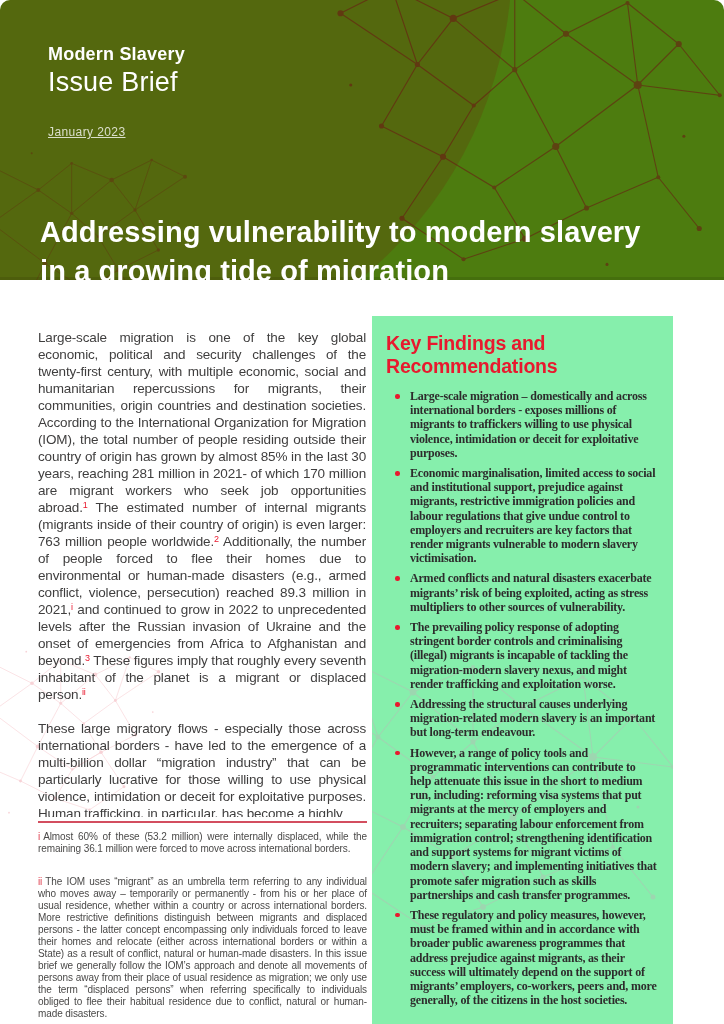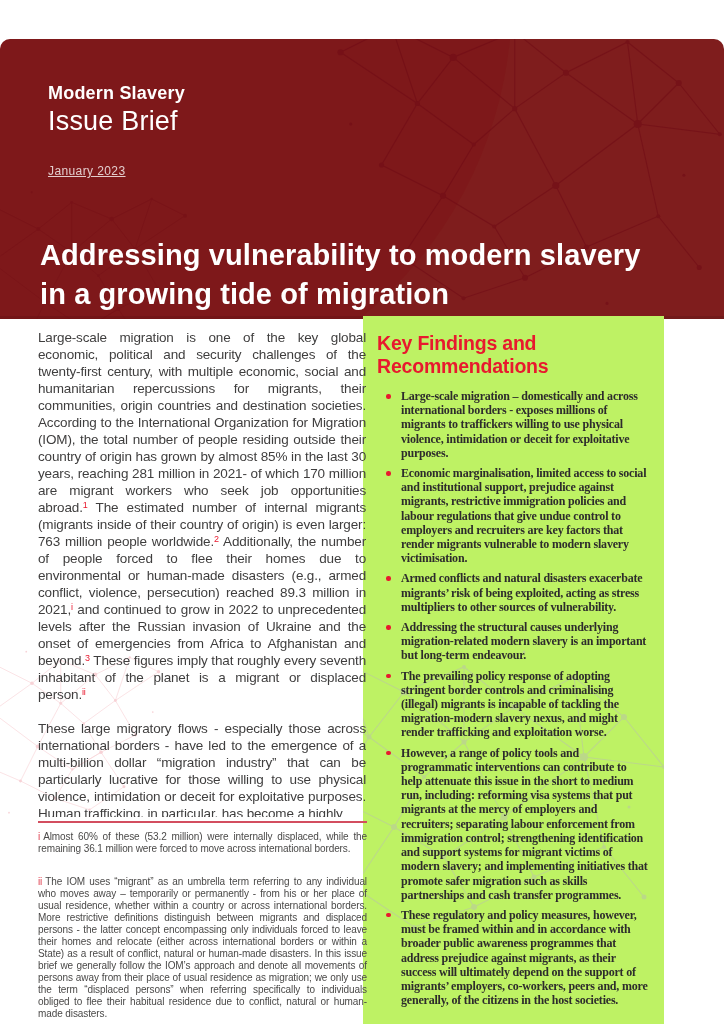--- a/index.html
+++ b/index.html
@@ -6,50 +6,49 @@
   html,body { background:#ffffff; }
   body { font-family:"Liberation Sans","DejaVu Sans",sans-serif; }
   .page {
     position:relative; width:724px; height:1024px; margin:0 auto;
     background:#ffffff; overflow:hidden;
   }
 
   
   .hero {
     position:absolute; left:0; top:0; width:724px; height:280px;
-    background:#7f1d1d; overflow:hidden;
+    background:#4d7c0f; overflow:hidden;
     border-radius:10px 10px 0 0;
     box-shadow:inset 0 -3px 0 rgba(0,0,0,.10);
-    margin-top:39px;
   }
   .hero::before { 
     content:""; position:absolute; left:-312px; top:-452px;
     width:824px; height:824px; border-radius:50%;
     background:rgba(125,0,14,.16);
   }
   .plexus { position:absolute; pointer-events:none; }
   .plexus-hero-main { left:320px; top:-28px; width:410px; height:308px; color:#6e0915; opacity:.5; }
   .plexus-hero-left { left:-70px; top:150px; width:270px; height:200px; color:#6e0915; opacity:.32; transform:scaleX(-1); }
   .plexus-panel { right:-10px; bottom:-8px; width:400px; height:470px; color:#b9b9b6; opacity:.45; }
   .plexus-page-left { left:-60px; top:570px; width:230px; height:330px; color:#f0a6ae; opacity:.5; transform:scaleX(-1); }
 
   .hero-text { position:absolute; left:48px; top:44px; }
   .kicker { color:#ffffff; font-weight:700; font-size:18px; letter-spacing:.2px; }
   .brief  { color:#ffffff; font-weight:400; font-size:27px; letter-spacing:.2px; margin-top:2px; }
   .date   { color:rgba(255,255,255,.78); font-size:12px; letter-spacing:.4px; margin-top:27px;text-decoration:underline; }
 
   .hero-title {
-    position:absolute; left:40px; top:197px; width:672px;
+    position:absolute; left:40px; top:213px; width:672px;
     color:#ffffff; font-weight:700; font-size:29px; line-height:39px; letter-spacing:.1px;
   }
 
   
   .right-panel {
-    position:absolute; left:363px; top:316px; width:301px; height:708px;
-    background:#bef264; overflow:hidden;
+    position:absolute; left:372px; top:316px; width:301px; height:708px;
+    background:#86efac; overflow:hidden;
   }
   .panel-inner { position:relative; padding:16px 14px 0 14px; z-index:1; }
   .kf-heading { color:#E8192E; font-weight:700; font-size:19.5px; letter-spacing:-0.2px; }
   .kf-list { list-style:none; margin-top:11px; }
   .kf-item { position:relative; padding-left:24px; margin-bottom:6px;font-family:Liberation Serif, serif; }
   .kf-dot {
     position:absolute; left:9px; top:5px; width:4.5px; height:4.5px;
     border-radius:50%; background:#E8192E;
   }
   .kf-text {
@@ -158,25 +157,25 @@
         <li class="kf-item">
             <span class="kf-dot"></span>
             <span class="kf-text">Economic marginalisation, limited access to social and institutional support, prejudice against migrants, restrictive immigration policies and labour regulations that give undue control to employers and recruiters are key factors that render migrants vulnerable to modern slavery victimisation.</span>
           </li>
         <li class="kf-item">
             <span class="kf-dot"></span>
             <span class="kf-text">Armed conflicts and natural disasters exacerbate migrants’ risk of being exploited, acting as stress multipliers to other sources of vulnerability.</span>
           </li>
         <li class="kf-item">
             <span class="kf-dot"></span>
-            <span class="kf-text">Addressing the structural causes underlying migration-related modern slavery is an important but long-term endeavour.</span>
+            <span class="kf-text">The prevailing policy response of adopting stringent border controls and criminalising (illegal) migrants is incapable of tackling the migration-modern slavery nexus, and might render trafficking and exploitation worse.</span>
           </li>
         <li class="kf-item">
             <span class="kf-dot"></span>
-            <span class="kf-text">The prevailing policy response of adopting stringent border controls and criminalising (illegal) migrants is incapable of tackling the migration-modern slavery nexus, and might render trafficking and exploitation worse.</span>
+            <span class="kf-text">Addressing the structural causes underlying migration-related modern slavery is an important but long-term endeavour.</span>
           </li>
         <li class="kf-item">
             <span class="kf-dot"></span>
             <span class="kf-text">However, a range of policy tools and programmatic interventions can contribute to help attenuate this issue in the short to medium run, including: reforming visa systems that put migrants at the mercy of employers and recruiters; separating labour enforcement from immigration control; strengthening identification and support systems for migrant victims of modern slavery; and implementing initiatives that promote safer migration such as skills partnerships and cash transfer programmes.</span>
           </li>
         <li class="kf-item">
             <span class="kf-dot"></span>
             <span class="kf-text">These regulatory and policy measures, however, must be framed within and in accordance with broader public awareness programmes that address prejudice against migrants, as their success will ultimately depend on the support of migrants’ employers, co-workers, peers and, more generally, of the citizens in the host societies.</span>
           </li>
       </ul>

